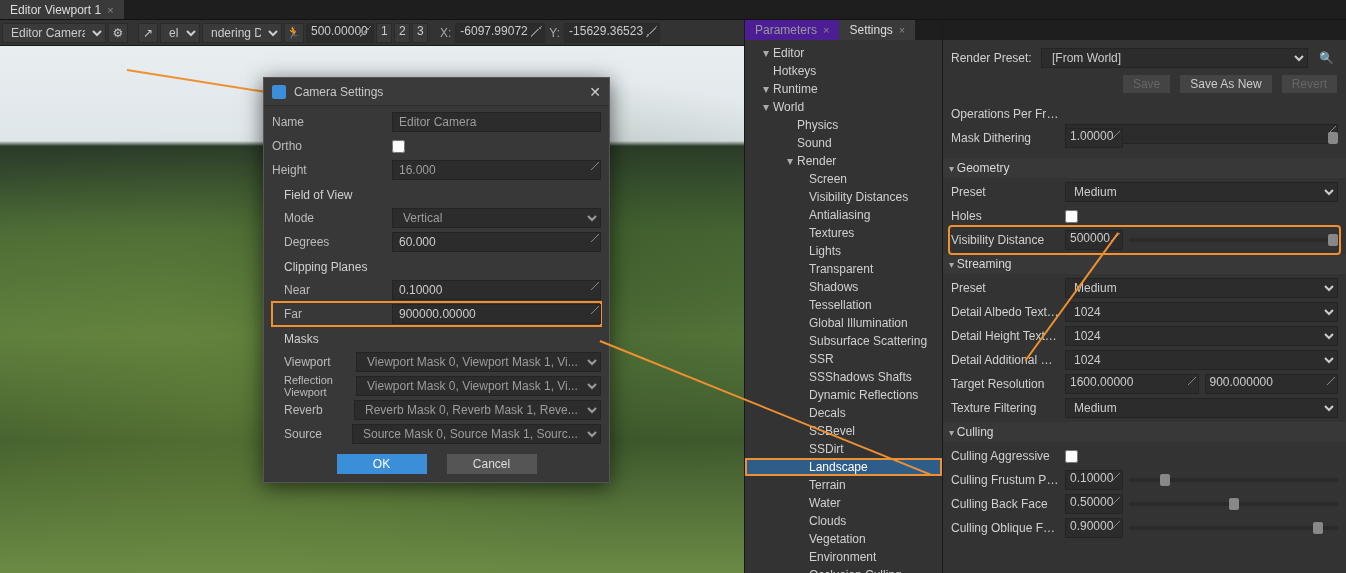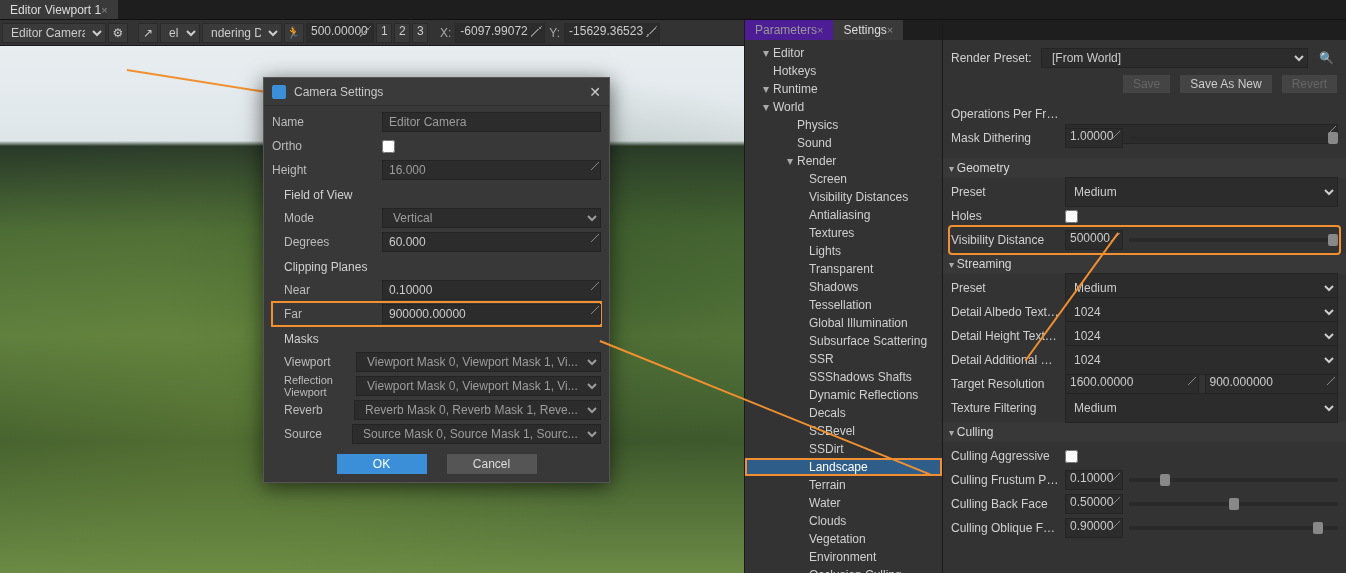--- a/index.html
+++ b/index.html
@@ -1,20 +1,20 @@
 <!DOCTYPE html>
 <html><head>
 <meta charset="utf-8">
 <style>
 * { box-sizing: border-box; margin: 0; padding: 0; font-family: "Segoe UI", Arial, sans-serif; font-size: 12px; }
 body { background: #2a2a2a; color: #c8c8c8; width: 1346px; height: 573px; overflow: hidden; position: relative; }
 
 
 .tabs { display: flex; background: #1e1e1e; height: 20px; border-bottom: 1px solid #111; }
-.tab { padding: 2px 10px; background: #3a3a3a; color: #ddd; display: flex; align-items: center; cursor: pointer; }
+.tab { padding: 2px 10px; background: #3a3a3a; color: #ddd; display: flex; align-items: center; gap: 6px; cursor: pointer; }
 .tab .x { color: #888; font-size: 11px; }
 .tab.inactive { background: #4c1d95; color: #999; }
 
 
 .main { display: flex; height: 553px; }
 .left-pane { width: 744px; position: relative; }
 .mid-pane  { width: 198px; background: #333333; border-left:1px solid #1a1a1a; }
 .right-pane{ flex: 1; background: #333333; border-left:1px solid #1a1a1a; }
 
 
@@ -42,21 +42,21 @@
 .line1 { top:49px; left:127px; width:162px; height:1.5px; transform-origin:left; transform: rotate(9deg); }
 .line2 { top:320px; left:600px; width:358px; height:1.5px; transform-origin:left; transform: rotate(22deg); }
 .line3 { top:232px; left:960px; width:158px; height:1.5px; transform-origin:right; transform: rotate(-54deg); }
 
 
 .modal { position:absolute; top:57px; left:263px; width:347px; background:#3a3a3a; border:1px solid #555; box-shadow: 0 4px 20px rgba(0,0,0,.6); }
 .modal-title { height:28px; display:flex; align-items:center; padding:0 8px; gap:8px; border-bottom:1px solid #2d2d2d;}
 .modal-title .icon { width:14px; height:14px; background:#3b8fd8; border-radius:2px; }
 .modal-title .close { margin-left:auto; color:#ccc; cursor:pointer; font-size:14px;}
 .modal-body { padding: 4px 8px 8px 8px; background:#383838;}
-.fld-row { display:flex; align-items:center; height:24px; gap:10px; }
+.fld-row { display:flex; align-items:center; height:24px; gap:20px; }
 .fld-row .lbl { width:100px; color:#bcbcbc; }
 .fld-row input[type=text], .fld-row select {
   flex:1; background:#2c2c2c; border:1px solid #242424; color:#9c9c9c; height:20px; padding:0 6px;
 }
 .fld-row .ro { color:#777; }
 .fld-row input[type=checkbox]{ accent-color:#666; }
 .indented { padding-left:12px; }
 .section-label { color:#d0d0d0; margin:6px 0 4px 12px; }
 .hl-orange { outline:2px solid #f09030; outline-offset: -1px; }
 .btn-row { display:flex; justify-content:center; gap:20px; padding:8px 0 0 0;}
@@ -91,21 +91,21 @@
 .rp-body { padding: 0 8px; }
 .rp-field { display:flex; align-items:center; gap:6px; height:24px; }
 .rp-field .lbl { width:108px; color:#d0d0d0; white-space:nowrap; overflow:hidden; text-overflow:ellipsis;}
 .rp-numbox { width:58px; background:#2c2c2c; border:1px solid #242424; color:#ccc; height:20px; padding:0 4px; position:relative;}
 .rp-numbox.wide { width: 80px; }
 .rp-slider { flex:1; height:4px; background:#2a2a2a; position:relative; border-radius:2px;}
 .rp-slider .thumb { position:absolute; top:-4px; width:10px; height:12px; background:#888; border-radius:2px; }
 .diag-corner { position:absolute; right:2px; top:2px; width:8px;height:8px;
   background: linear-gradient(135deg, transparent 45%, #888 45%, #888 55%, transparent 55%);}
 .rp-hl { outline:2px solid #f09030; outline-offset:1px; border-radius:1px; }
-select { background:#2c2c2c; border:1px solid #242424; color:#ccc; height:30px; padding:0 4px;}
+select { background:#2c2c2c; border:1px solid #242424; color:#ccc; height:20px; padding:0 4px;}
 </style>
 </head>
 <body>
 
 <div class="tabs">
   <div class="tab">
     <span>Editor Viewport 1</span>
     <span class="x">×</span>
   </div>
 </div>

